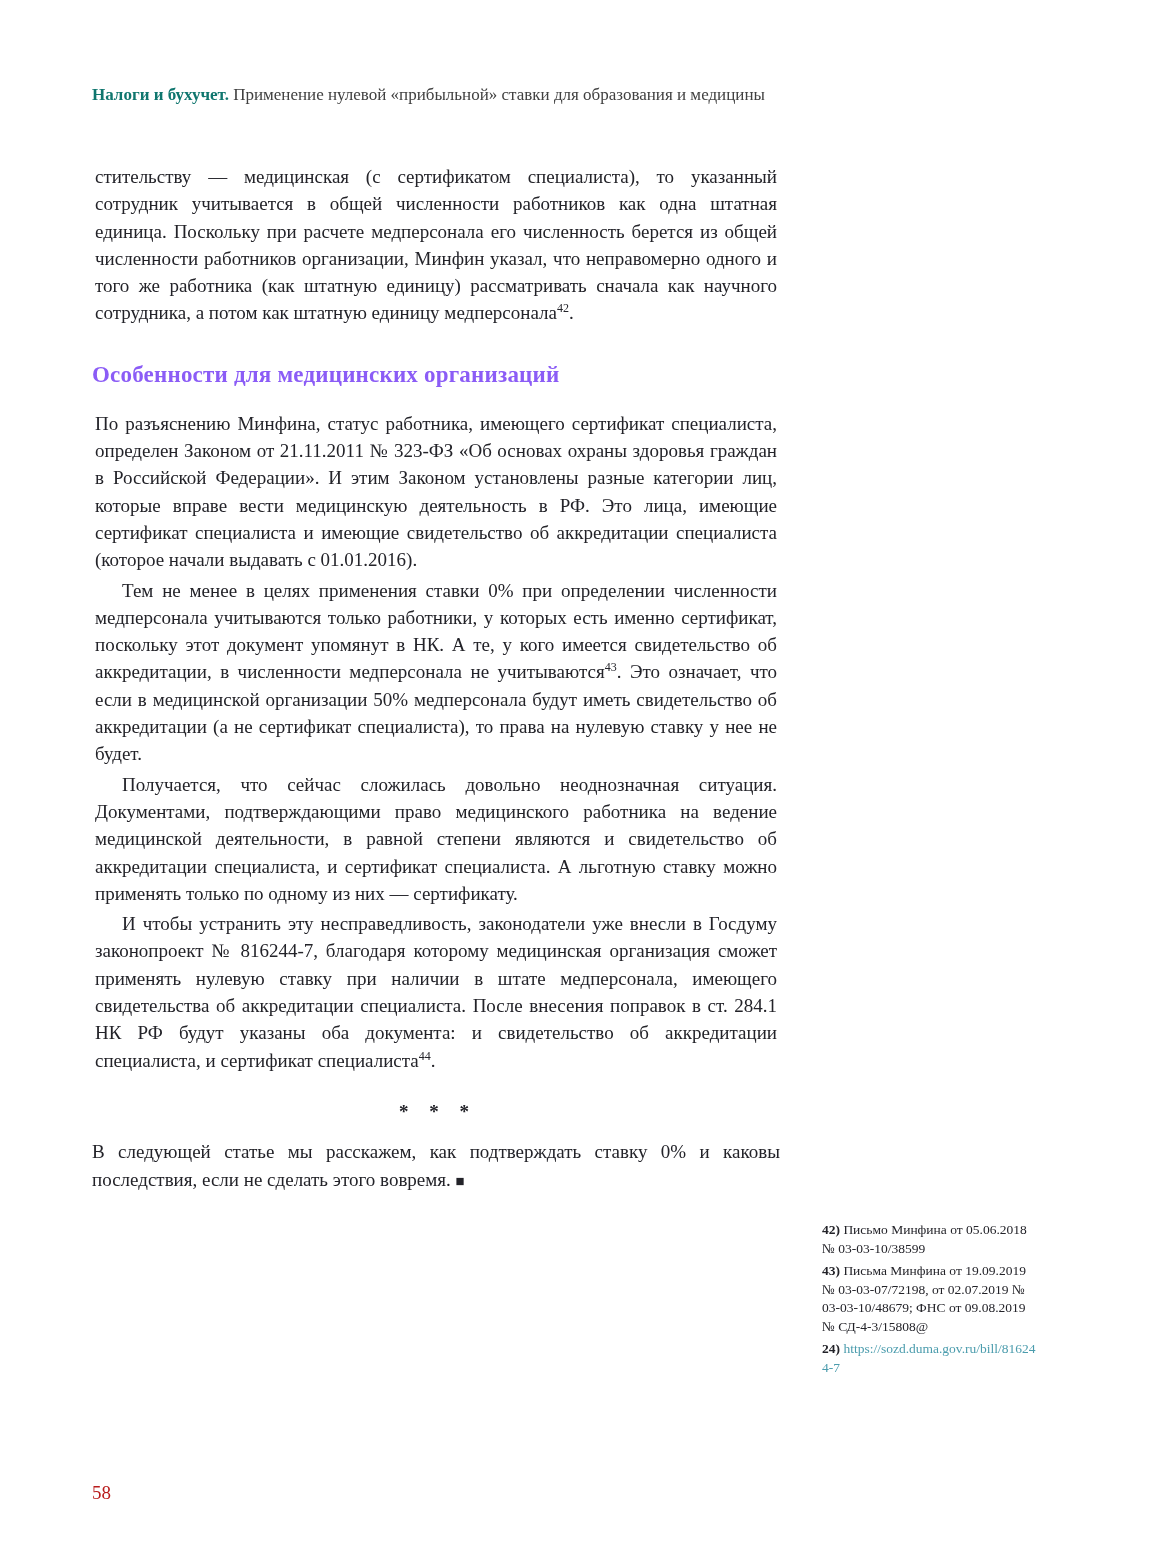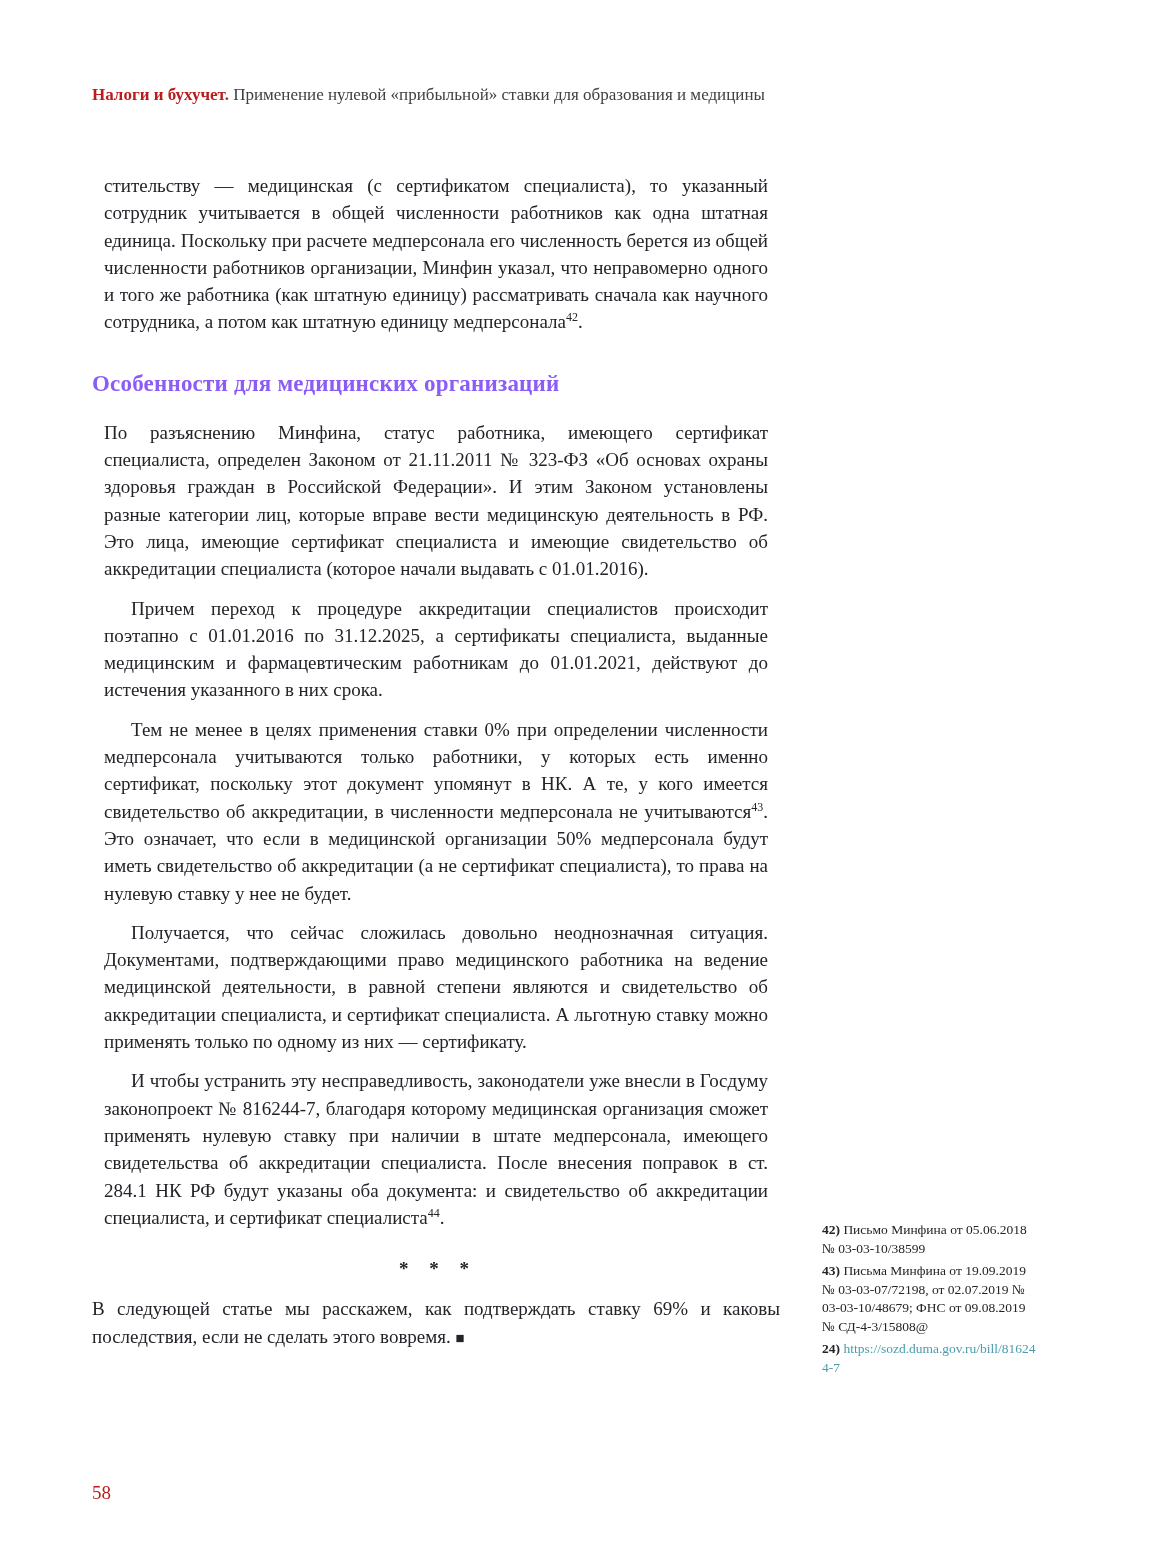--- a/index.html
+++ b/index.html
@@ -23,37 +23,37 @@
     position: absolute;
     left: 92px;
     top: 84px;
     width: 990px;
     font-size: 17px;
     line-height: 22px;
     white-space: nowrap;
   }
   .brand {
     font-weight: bold;
-    color: #b91c1c;
+    color: #0f766e;
   }
   .article-title {
     color: #404040;
   }
   
   .body-col {
     position: absolute;
     left: 92px;
     top: 160px;
     width: 688px;
     font-size: 19px;
     line-height: 27.3px;
     text-align: justify;
   }
   .para {
-    margin: 12px;
+    margin: 3px;
   }
   .para.indent {
     text-indent: 27px;
   }
   sup.fn-ref {
     font-size: 12px;
     line-height: 0;
     vertical-align: super;
   }
   h2.section-heading {
@@ -122,27 +122,26 @@
     <span class="article-title">Применение нулевой «прибыльной» ставки для образования и медицины</span>
   </header>
 
   <main class="body-col">
     <div>
         <p class="para">стительству — медицинская (с сертификатом специалиста), то указанный сотрудник учитывается в общей численности работников как одна штатная единица. Поскольку при расчете медперсонала его численность берется из общей численности работников организации, Минфин указал, что неправомерно одного и того же работника (как штатную единицу) рассматривать сначала как научного сотрудника, а потом как штатную единицу медперсонала<sup class="fn-ref">42</sup>.</p>
       </div>
     <h2 class="section-heading">Особенности для медицинских организаций</h2>
     <div>
         <p class="para">По разъяснению Минфина, статус работника, имеющего сертификат специалиста, определен Законом от 21.11.2011 № 323-ФЗ «Об основах охраны здоровья граждан в Российской Федерации». И этим Законом установлены разные категории лиц, которые вправе вести медицинскую деятельность в РФ. Это лица, имеющие сертификат специалиста и имеющие свидетельство об аккредитации специалиста (которое начали выдавать с 01.01.2016).</p>
-        <p class="para indent">Причем переход к процедуре аккредитации специалистов происходит поэтапно с 01.01.2016 по 31.12.2025, а сертификаты специалиста, выданные медицинским и фармацевтическим работникам до 01.01.2021, действуют до истечения указанного в них срока.</p>
         <p class="para indent">Тем не менее в целях применения ставки 0% при определении численности медперсонала учитываются только работники, у которых есть именно сертификат, поскольку этот документ упомянут в НК. А те, у кого имеется свидетельство об аккредитации, в численности медперсонала не учитываются<sup class="fn-ref">43</sup>. Это означает, что если в медицинской организации 50% медперсонала будут иметь свидетельство об аккредитации (а не сертификат специалиста), то права на нулевую ставку у нее не будет.</p>
         <p class="para indent">Получается, что сейчас сложилась довольно неоднозначная ситуация. Документами, подтверждающими право медицинского работника на ведение медицинской деятельности, в равной степени являются и свидетельство об аккредитации специалиста, и сертификат специалиста. А льготную ставку можно применять только по одному из них — сертификату.</p>
         <p class="para indent">И чтобы устранить эту несправедливость, законодатели уже внесли в Госдуму законопроект № 816244-7, благодаря которому медицинская организация сможет применять нулевую ставку при наличии в штате медперсонала, имеющего свидетельства об аккредитации специалиста. После внесения поправок в ст. 284.1 НК РФ будут указаны оба документа: и свидетельство об аккредитации специалиста, и сертификат специалиста<sup class="fn-ref">44</sup>.</p>
       </div>
     <div class="separator">* * *</div>
-    <p class="para closing"><span>В следующей статье мы расскажем, как подтверждать ставку 69% и каковы последствия, если не сделать этого вовремя.</span> <span class="end-mark">■</span></p>
+    <p class="para closing"><span>В следующей статье мы расскажем, как подтверждать ставку 0% и каковы последствия, если не сделать этого вовремя.</span> <span class="end-mark">■</span></p>
   </main>
 
   <aside class="footnotes">
       <div class="footnote"><span class="fn-num">42)</span> <span>Письмо Минфина от 05.06.2018 № 03-03-10/38599</span></div>
       <div class="footnote"><span class="fn-num">43)</span> <span>Письма Минфина от 19.09.2019 № 03-03-07/72198, от 02.07.2019 № 03-03-10/48679; ФНС от 09.08.2019 № СД-4-3/15808@</span></div>
       <div class="footnote"><span class="fn-num">24)</span> <a class="fn-link" href="#">https://sozd.duma.gov.ru/bill/816244-7</a></div>
     </aside>
 
   <div class="page-number">58</div>
 

